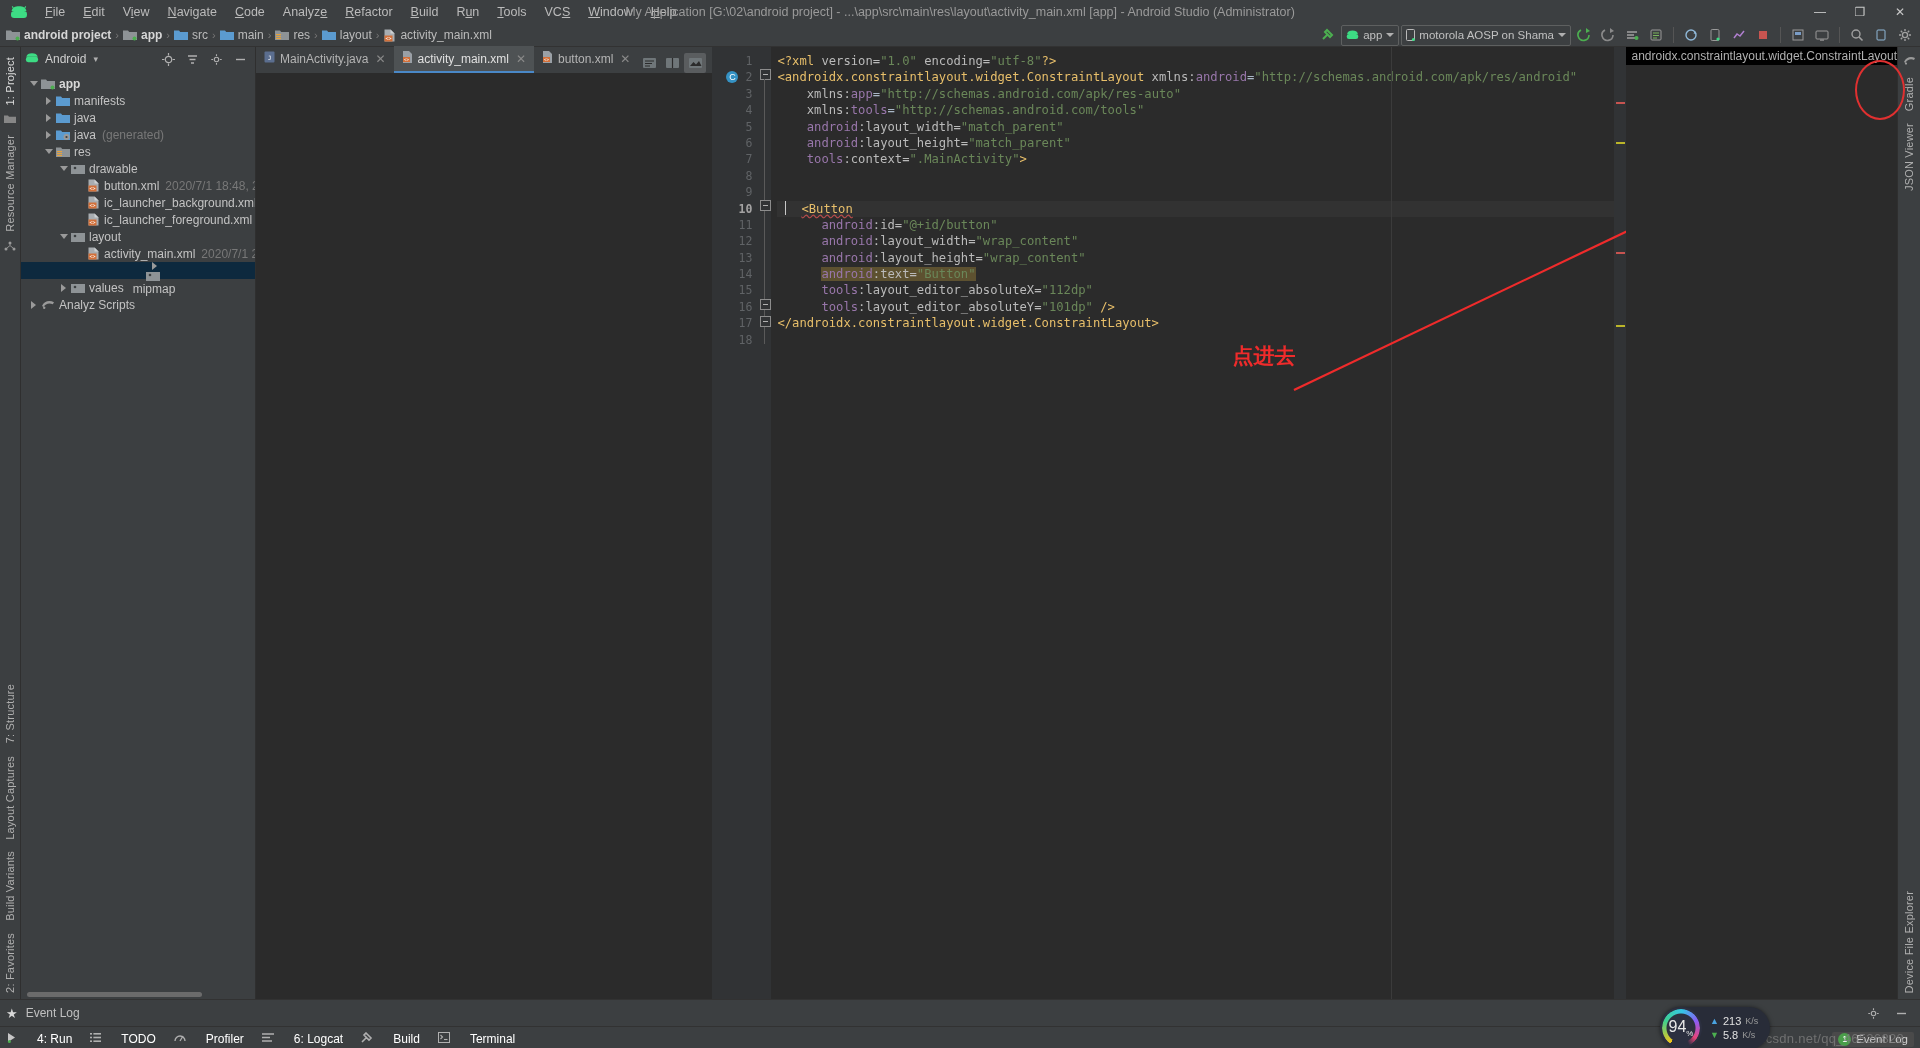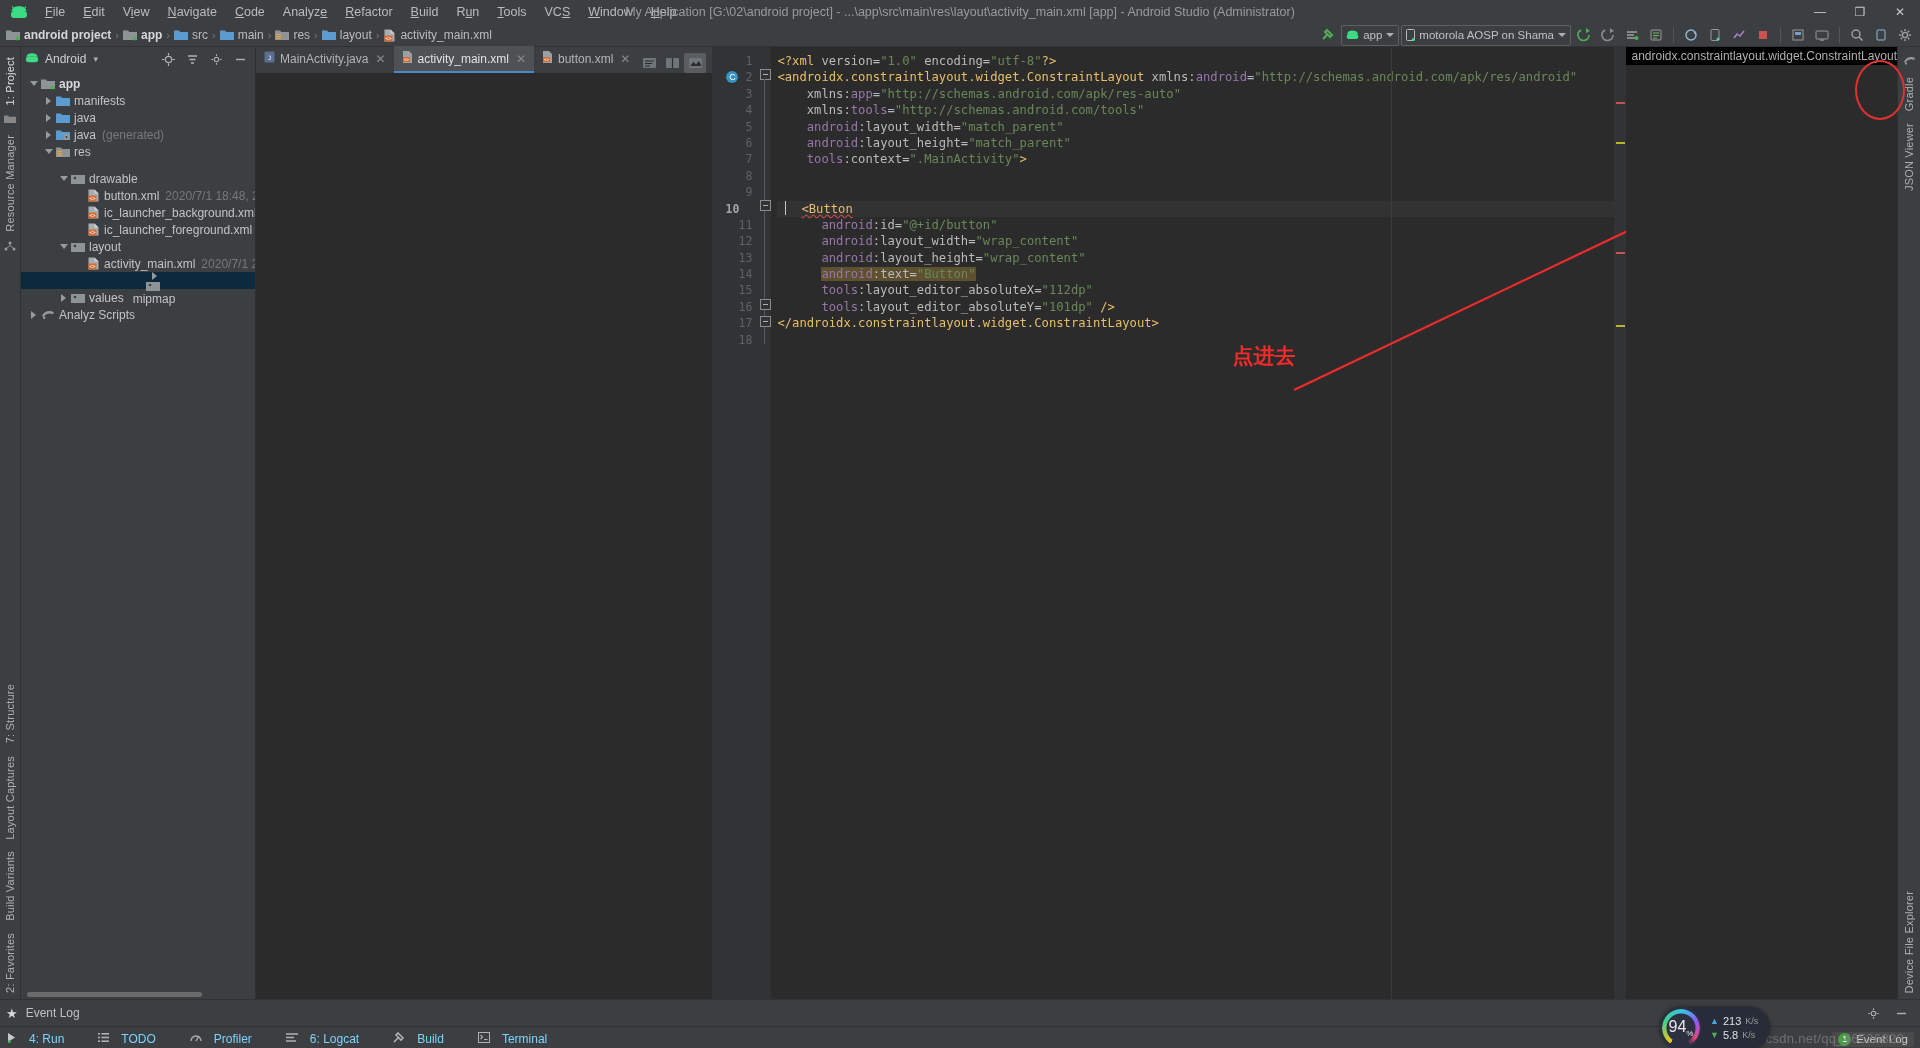--- a/index.html
+++ b/index.html
@@ -62,21 +62,21 @@
   #editorcol{flex:1;display:flex;flex-direction:row;min-width:0;background:#2b2b2b;}
   #tabs{height:26px;background:#3c3f41;display:flex;align-items:flex-end;flex:none;}
   .tab{height:25px;display:flex;align-items:center;gap:5px;padding:0 8px;font-size:12px;color:#b4b4b4;border-bottom:2px solid transparent;}
   .tab.active{background:#4e5254;color:#e0e0e0;border-bottom:2px solid #4a88c7;}
   .tab .x{color:#8a8a8a;font-size:12px;margin-left:2px;}
   #tabs-right{margin-left:auto;display:flex;align-items:center;gap:1px;padding-right:6px;}
 
   #editorwrap{flex:1;display:flex;position:relative;min-height:0;background:#2b2b2b;}
   #gutter{width:46px;background:#313335;flex:none;padding-top:6px;text-align:right;}
   .gl{height:16.4px;font-family:"DejaVu Sans Mono","Liberation Mono",monospace;font-size:11.5px;color:#606366;padding-right:6px;line-height:16.4px;position:relative;}
-  .gl.cur{color:#a4a3a3;font-weight:bold;text-align:center;}
+  .gl.cur{color:#a4a3a3;font-weight:bold;}
   .gl .cmark{position:absolute;left:14px;top:2px;width:12px;height:12px;border-radius:50%;background:#3592c4;color:#fff;font-size:9px;line-height:12px;text-align:center;font-family:"Liberation Sans",sans-serif;}
   #foldstrip{width:13px;background:#313335;flex:none;padding-top:6px;position:relative;}
   .foldbox{position:absolute;left:2px;width:9px;height:9px;border:1px solid #8c8c8c;background:#313335;display:flex;align-items:center;justify-content:center;}
   .foldbox:after{content:"";width:5px;height:1px;background:#b0b0b0;}
   .foldline{position:absolute;left:6px;width:1px;background:#5a5a5a;}
   #code{flex:1;background:#2b2b2b;padding-top:6px;padding-left:6px;position:relative;overflow:hidden;min-width:0;}
   .cl{height:16.4px;line-height:16.4px;font-family:"DejaVu Sans Mono","Liberation Mono",monospace;font-size:12.2px;white-space:pre;color:#a9b7c6;}
   .cl.hl{background:#323232;}
   .tag{color:#e8bf6a;}
   .attr{color:#bababa;}
@@ -103,21 +103,21 @@
   
   #rstrip{width:22px;background:#3c3f41;display:flex;flex-direction:column;align-items:center;padding-top:4px;flex:none;border-left:1px solid #2f2f2f;}
 
   
   #eventstrip{height:26px;background:#3c3f41;display:flex;align-items:center;padding-left:4px;border-top:1px solid #323232;}
   #eventstrip .lbl{font-size:12px;color:#c0c0c0;margin-left:8px;}
   #eventstrip .acts{margin-left:auto;display:flex;align-items:center;gap:6px;padding-right:8px;}
 
   
   #statusbar{height:24px;background:#3c3f41;display:flex;align-items:center;padding-left:6px;border-top:1px solid #323232;font-size:12px;}
-  .sitem{display:flex;align-items:center;gap:12px;margin-right:34px;color:#7dd3fc;}
+  .sitem{display:flex;align-items:center;gap:20px;margin-right:18px;color:#ffffff;}
   #statusright{margin-left:auto;display:flex;align-items:center;gap:6px;padding-right:6px;}
   .evbadge{background:#4a4a4a;border-radius:2px;padding:1px 6px;display:flex;align-items:center;gap:5px;font-size:11.5px;color:#d0d0d0;}
   .gdot{width:13px;height:13px;border-radius:50%;background:#4a9e4a;color:#fff;font-size:9px;line-height:13px;text-align:center;}
 
   
   #watermark{position:absolute;right:16px;bottom:2px;font-size:13px;color:#7d7d7d;opacity:.8;letter-spacing:.3px;}
 
   
   #netwidget{position:absolute;left:1660px;top:1007px;}
   .netbox{display:flex;align-items:center;background:#282c38;border-radius:22px;height:42px;padding-right:12px;box-shadow:0 0 4px rgba(0,0,0,.5);}
@@ -482,21 +482,21 @@
               <path d="M0 1.5h5l1.2 1.4H14V11H0Z" fill="#8e9396"></path>
               <g fill="#e6a23c">
                 <rect x="1" y="5" width="5" height="1.1"></rect>
                 <rect x="1" y="7" width="5" height="1.1"></rect>
                 <rect x="1" y="9" width="5" height="1.1"></rect>
               </g>
             </svg>
           </span>
           <span class="tlabel">res</span>
         </div>
-        <div class="tnode" style="padding-left: 36px; margin-top: 10px;">
+        <div class="tnode" style="padding-left: 36px;">
           <span class="tw">
             <i class="arrow-d"></i>
           </span>
           <span class="tico">
             <svg width="14" height="12" viewBox="0 0 14 12">
               <path d="M0 2h14V11H0Z" fill="#8e9396"></path>
               <circle cx="4" cy="5" r="1.3" fill="#3c3f41"></circle>
             </svg>
           </span>
           <span class="tlabel">drawable</span>

